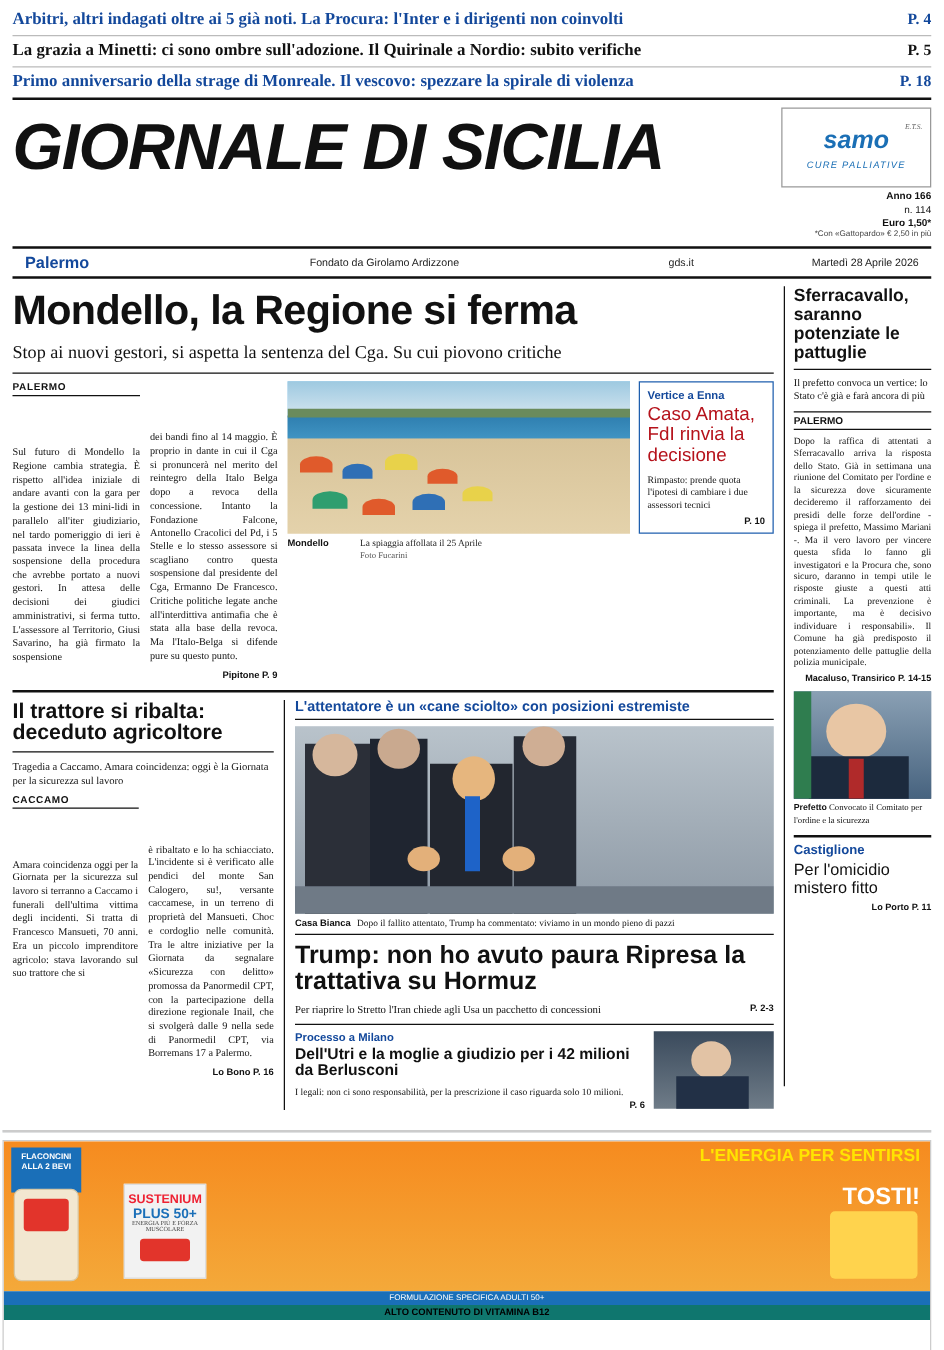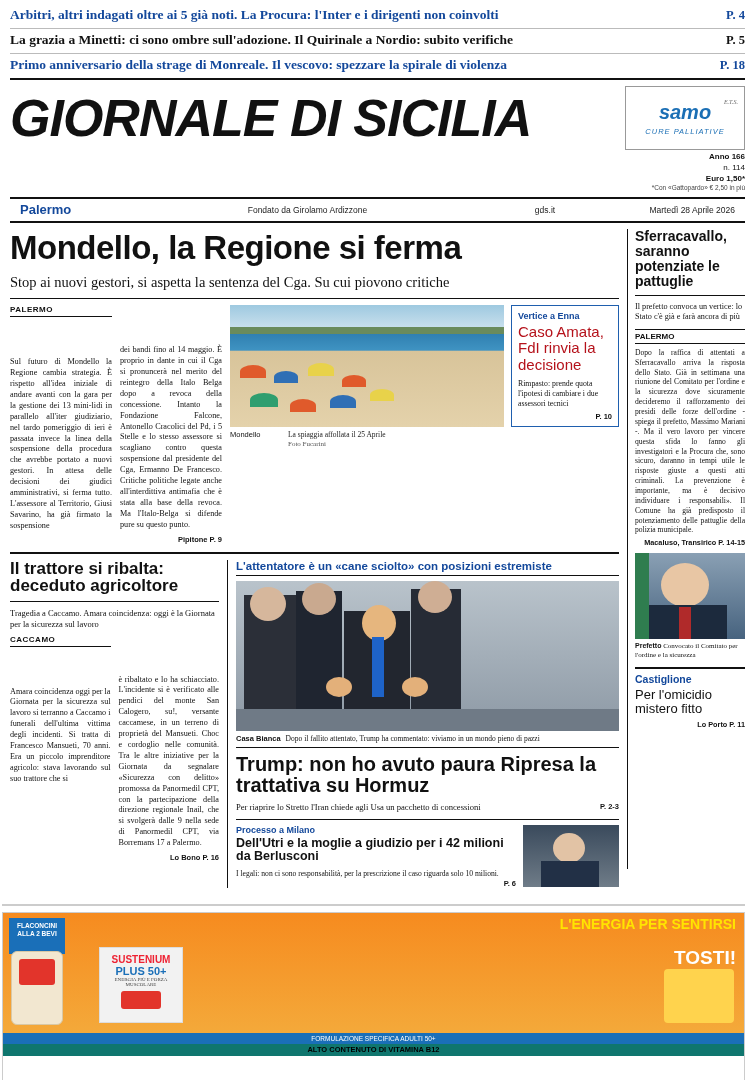--- a/index.html
+++ b/index.html
@@ -89,21 +89,21 @@
   .col-text { font-size:8.2px; line-height:1.33; text-align:justify;margin-top:40px; }
   .byline { font-family:"Liberation Sans", sans-serif; font-weight:bold; font-size:7.5px; text-align:right; margin-top:4px; }
 
   
   .photo-beach {
     width:100%; height:122px; position:relative; overflow:hidden;
     background:linear-gradient(#8fc6e8 0%, #a9d6ef 22%, #2f7fb0 23%, #3f93c2 37%, #d8c49a 38%, #e4d2ab 100%);
   }
   .photo-beach .umb { position:absolute; border-radius:50% 50% 0 0; }
   .cap-row { display:flex; gap:6px; margin-top:3px; }
-  .cap-lab { font-family:"Liberation Sans", sans-serif; font-weight:normal; font-size:7.5px; flex:0 0 52px; }
+  .cap-lab { font-family:"Liberation Sans", sans-serif; font-weight:bold; font-size:7.5px; flex:0 0 52px; }
   .cap-txt { font-size:7.5px; line-height:1.25; color:#222; }
   .cap-credit { font-size:7px; color:#555; }
 
   
   .bluebox { border:1px solid #1f5fae; padding:5px 6px; background:#fff; }
   .bluebox .bk { font-family:"Liberation Sans", sans-serif; font-weight:bold; font-size:9px; color:#13489b; margin-bottom:3px; }
   .bluebox .bt { font-family:"Liberation Sans", sans-serif; font-size:15px; line-height:1.08; color:#b5121b; }
   .bluebox .bd { font-size:7.8px; line-height:1.3; margin-top:6px; color:#111; }
   .bluebox .bp { font-family:"Liberation Sans", sans-serif; font-weight:bold; font-size:7.5px; text-align:right; margin-top:3px; }
 
@@ -177,21 +177,21 @@
   .gib-logo { font-weight:bold; font-size:13px; padding:0 8px; }
   .gib-addr { font-size:9px; font-weight:bold; }
   .gib-sub { font-size:6.5px; margin-left:6px; }
   .gib-tel { margin-left:auto; font-size:8px; padding-right:8px; }
 
   .ph-orange { position:absolute; left:0; top:0; width:100%; height:120px; background:linear-gradient(#f68b1f,#f4a93a); }
   .ph-blue { position:absolute; left:6px; top:5px; width:56px; height:36px; background:#1a6fb8; color:#fff;
              font-family:"Liberation Sans", sans-serif; font-size:6.5px; font-weight:bold; text-align:center; padding-top:4px; line-height:1.2;}
   .ph-energia { position:absolute; right:8px; top:4px; color:#ffe400; font-family:"Liberation Sans", sans-serif; font-weight:bold; font-size:14px; text-align:right; line-height:1.05; }
   .ph-tosti { position:absolute; right:8px; top:34px; color:#fff; font-family:"Liberation Sans", sans-serif; font-weight:bold; font-size:19px; }
-  .ph-box { position:absolute; left:96px; top:34px; width:84px; height:76px; background:#f2f2f2; border:1px solid #ddd; }
+  .ph-box { position:absolute; left:96px; top:34px; width:66px; height:76px; background:#f2f2f2; border:1px solid #ddd; }
   .ph-box .bt { font-family:"Liberation Sans", sans-serif; font-weight:bold; font-size:10px; color:#e23; text-align:center; margin-top:6px; }
   .ph-box .bp { font-family:"Liberation Sans", sans-serif; font-weight:bold; font-size:11px; color:#1a6fb8; text-align:center; }
   .ph-foot1 { position:absolute; left:0; top:120px; width:100%; height:11px; background:#1a6fb8; color:#fff;
               font-family:"Liberation Sans", sans-serif; font-size:6.5px; text-align:center; line-height:11px; }
   .ph-foot2 { position:absolute; left:0; top:131px; width:100%; height:12px; background:#0f766e; color:#000;
               font-family:"Liberation Sans", sans-serif; font-weight:bold; font-size:7.5px; text-align:center; line-height:12px; }
   .ph-legal { position:absolute; left:0; bottom:0; width:100%; height:26px; background:#fff; font-size:5.5px; color:#444; padding:3px 6px; line-height:1.25; }
 </style>
 </head>
 <body>

